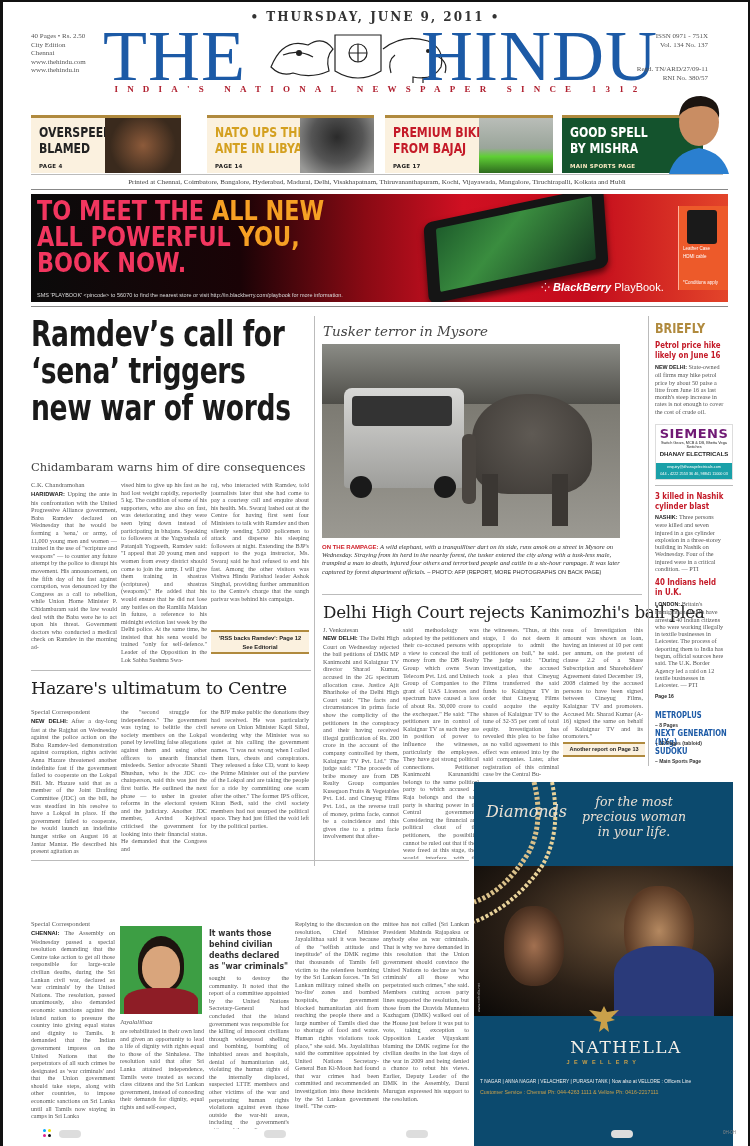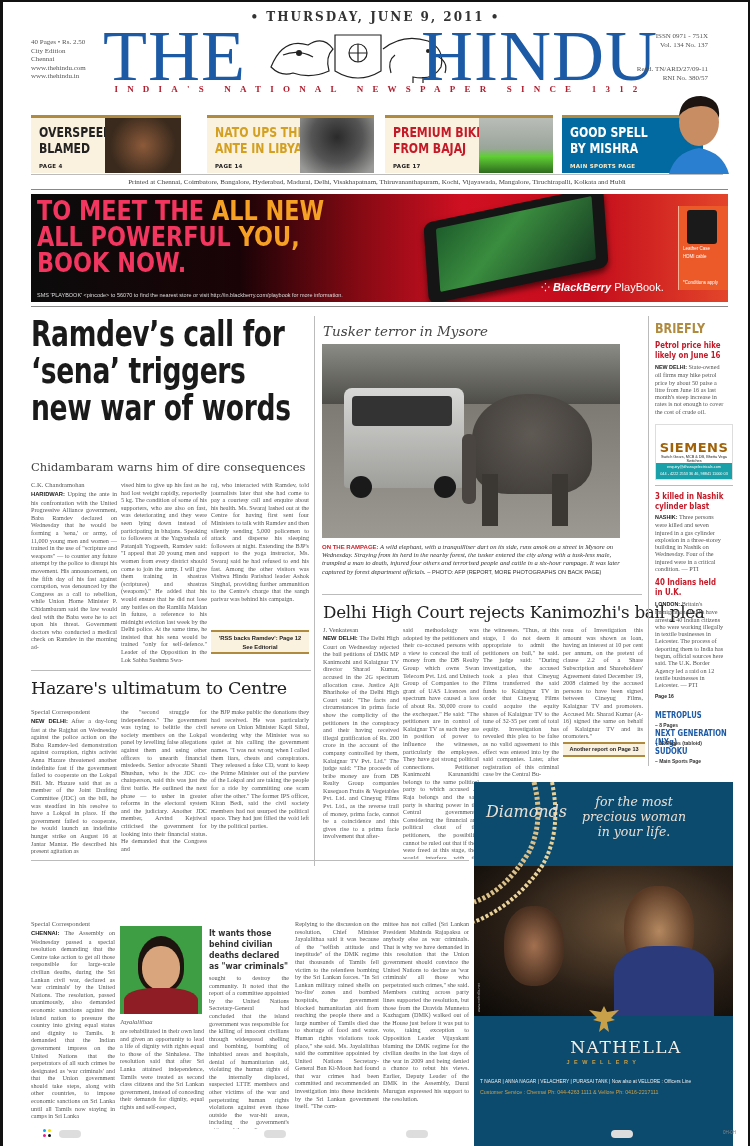--- a/index.html
+++ b/index.html
@@ -2,21 +2,21 @@
 <html><head>
 <meta charset="utf-8">
 <style>
   * { box-sizing: border-box; margin: 0; padding: 0; }
   html, body { width: 750px; height: 1146px; overflow: hidden; background: #fff; }
   body { font-family: "Liberation Serif", serif; color: #1a1a1a; position: relative; }
   .page { position: absolute; left: 0; top: 0; width: 750px; height: 1146px; border-left: 3px solid #111; border-top: 2px solid #111; border-right: 2px solid #111; background: #fff; }
 
   
   .dateline { position: absolute; top: 8px; left: 0; width: 100%; text-align: center; font-family: "DejaVu Serif", serif; font-weight: bold; font-size: 12px; letter-spacing: 2px; color: #333; }
-  .mast-left { position: absolute; left: 28px; top: 30px; font-size: 7px; line-height: 8.5px; color: #555; margin-top: 6px; }
+  .mast-left { position: absolute; left: 28px; top: 30px; font-size: 7px; line-height: 8.5px; color: #555; }
   .mast-right { position: absolute; right: 40px; top: 30px; font-size: 7px; line-height: 8.5px; color: #555; text-align: right; }
   .mast-title { position: absolute; top: 21px; left: 100px; width: 555px; height: 66px; }
   .mast-the { position: absolute; left: 0; top: 0; font-family: "Liberation Serif", serif; font-size: 72px; line-height: 66px; color: #1c5aa6; letter-spacing: 1px; }
   .mast-hindu { position: absolute; right: 0; top: 0; font-family: "Liberation Serif", serif; font-size: 72px; line-height: 66px; color: #1c5aa6; letter-spacing: 1px; }
   .emblem { position: absolute; left: 160px; top: 4px; width: 190px; height: 58px; }
   .tagline { position: absolute; top: 82px; left: 100px; width: 555px; text-align: center; font-family: "Liberation Serif", serif; font-weight: bold; font-size: 9px; letter-spacing: 9.2px; color: #b02030; }
 
   
   .promo { position: absolute; top: 113px; height: 58px; border-top: 3px solid #b08a3e; background: #fbf1df; overflow: hidden; }
   .promo .ptitle { position: absolute; left: 8px; top: 6px; font-family: "DejaVu Sans", sans-serif; font-weight: bold; font-size: 14px; line-height: 16px; transform: scaleX(0.78); transform-origin: left top; white-space: pre; }
@@ -62,21 +62,21 @@
 
   
   .hz-head { position: absolute; left: 28px; top: 676px; font-family: "DejaVu Serif", serif; font-size: 17.5px; color: #222; letter-spacing: -0.3px; }
 
   
   .briefly { position: absolute; left: 652px; top: 318px; font-family: "DejaVu Sans", sans-serif; font-weight: bold; font-size: 14px; color: #b08a3e; transform: scaleX(0.8); transform-origin: left top; }
   .bh { position: absolute; left: 652px; font-family: "DejaVu Sans", sans-serif; font-weight: bold; font-size: 8.2px; line-height: 9.5px; color: #c41a28; width: 80px; transform: scaleX(0.86); transform-origin: left top; }
   .bt { position: absolute; left: 652px; width: 72px; font-family: "Liberation Serif", serif; font-size: 6.2px; line-height: 7.3px; color: #555; }
   .bt .kick { font-family: "Liberation Sans", sans-serif; font-weight: bold; font-size: 5.4px; color: #222; }
   .siemens-ad { position: absolute; left: 652px; top: 422px; width: 78px; height: 56px; background: #fff; border: 1px solid #ddd; text-align: center; overflow: hidden; }
-  .siemens-ad .sm { font-family: "DejaVu Sans", sans-serif; font-weight: bold; font-size: 13px; color: #a16207; letter-spacing: .5px; line-height: 14px; margin-top: 16px; }
+  .siemens-ad .sm { font-family: "DejaVu Sans", sans-serif; font-weight: bold; font-size: 13px; color: #701a75; letter-spacing: .5px; line-height: 14px; margin-top: 2px; }
   .siemens-ad .sub { font-family: "Liberation Sans", sans-serif; font-size: 3.8px; color: #222; }
   .siemens-ad .dh { font-family: "Liberation Sans", sans-serif; font-weight: bold; font-size: 6px; color: #222; margin-top: 2px; }
   .siemens-ad .bar { position: absolute; left: 0; bottom: 0; width: 100%; height: 16px; background: #1aa0a8; color: #fff; font-family: "Liberation Sans", sans-serif; font-size: 3.8px; line-height: 7px; padding-top: 1px; }
   .blue-item { position: absolute; left: 652px; font-family: "DejaVu Sans", sans-serif; font-weight: bold; font-size: 8px; color: #1c5aa6; transform: scaleX(0.85); transform-origin: left top; }
   .blue-sub { position: absolute; left: 652px; font-family: "Liberation Sans", sans-serif; font-size: 5px; color: #333; font-weight: bold; }
 
   
   .as-head { position: absolute; left: 28px; top: 862px; width: 440px; font-family: "DejaVu Serif", serif; font-size: 22px; line-height: 26px; color: #222; letter-spacing: -0.6px; }
   .jaya { position: absolute; left: 117px; top: 924px; width: 82px; height: 88px; background: #3d9e44; overflow: hidden; }
   .jaya-cap { position: absolute; left: 117px; top: 1016px; font-family: "Liberation Serif", serif; font-style: italic; font-size: 6.5px; color: #555; }
@@ -150,21 +150,21 @@
 ANTE IN LIBYA</div>
     <div class="ppage">PAGE 14</div>
     <div class="pimg" style="width:74px;background:radial-gradient(circle at 50% 35%, #2a2a2a, #555 50%, #9a9a98 90%);"></div>
   </div>
   <div class="promo" style="left:382px;width:168px;">
     <div class="ptitle" style="color:#c41a28">PREMIUM BIKE
 FROM BAJAJ</div>
     <div class="ppage">PAGE 17</div>
     <div class="pimg" style="width:74px;background:linear-gradient(180deg,#b9bdb8 0%,#9aa59a 55%,#5fcf35 70%,#2e6b1e 100%);"></div>
   </div>
-  <div class="promo" style="left:559px;width:141px;background:#0369a1;">
+  <div class="promo" style="left:559px;width:141px;background:#14532d;">
     <div class="ptitle" style="color:#fff">GOOD SPELL
 BY MISHRA</div>
     <div class="ppage" style="color:#fbe9c2">MAIN SPORTS PAGE</div>
   </div>
   <svg style="position:absolute;left:662px;top:90px;width:66px;height:82px;" viewBox="0 0 66 82">
     <ellipse cx="34" cy="30" rx="20" ry="24" fill="#c98d63"></ellipse>
     <path d="M14 24 Q16 4 36 4 Q56 6 54 26 Q50 14 36 14 Q22 14 14 24Z" fill="#1b1410"></path>
     <path d="M4 82 Q10 60 34 56 Q58 60 64 82Z" fill="#2a7fd0"></path>
   </svg>
 

